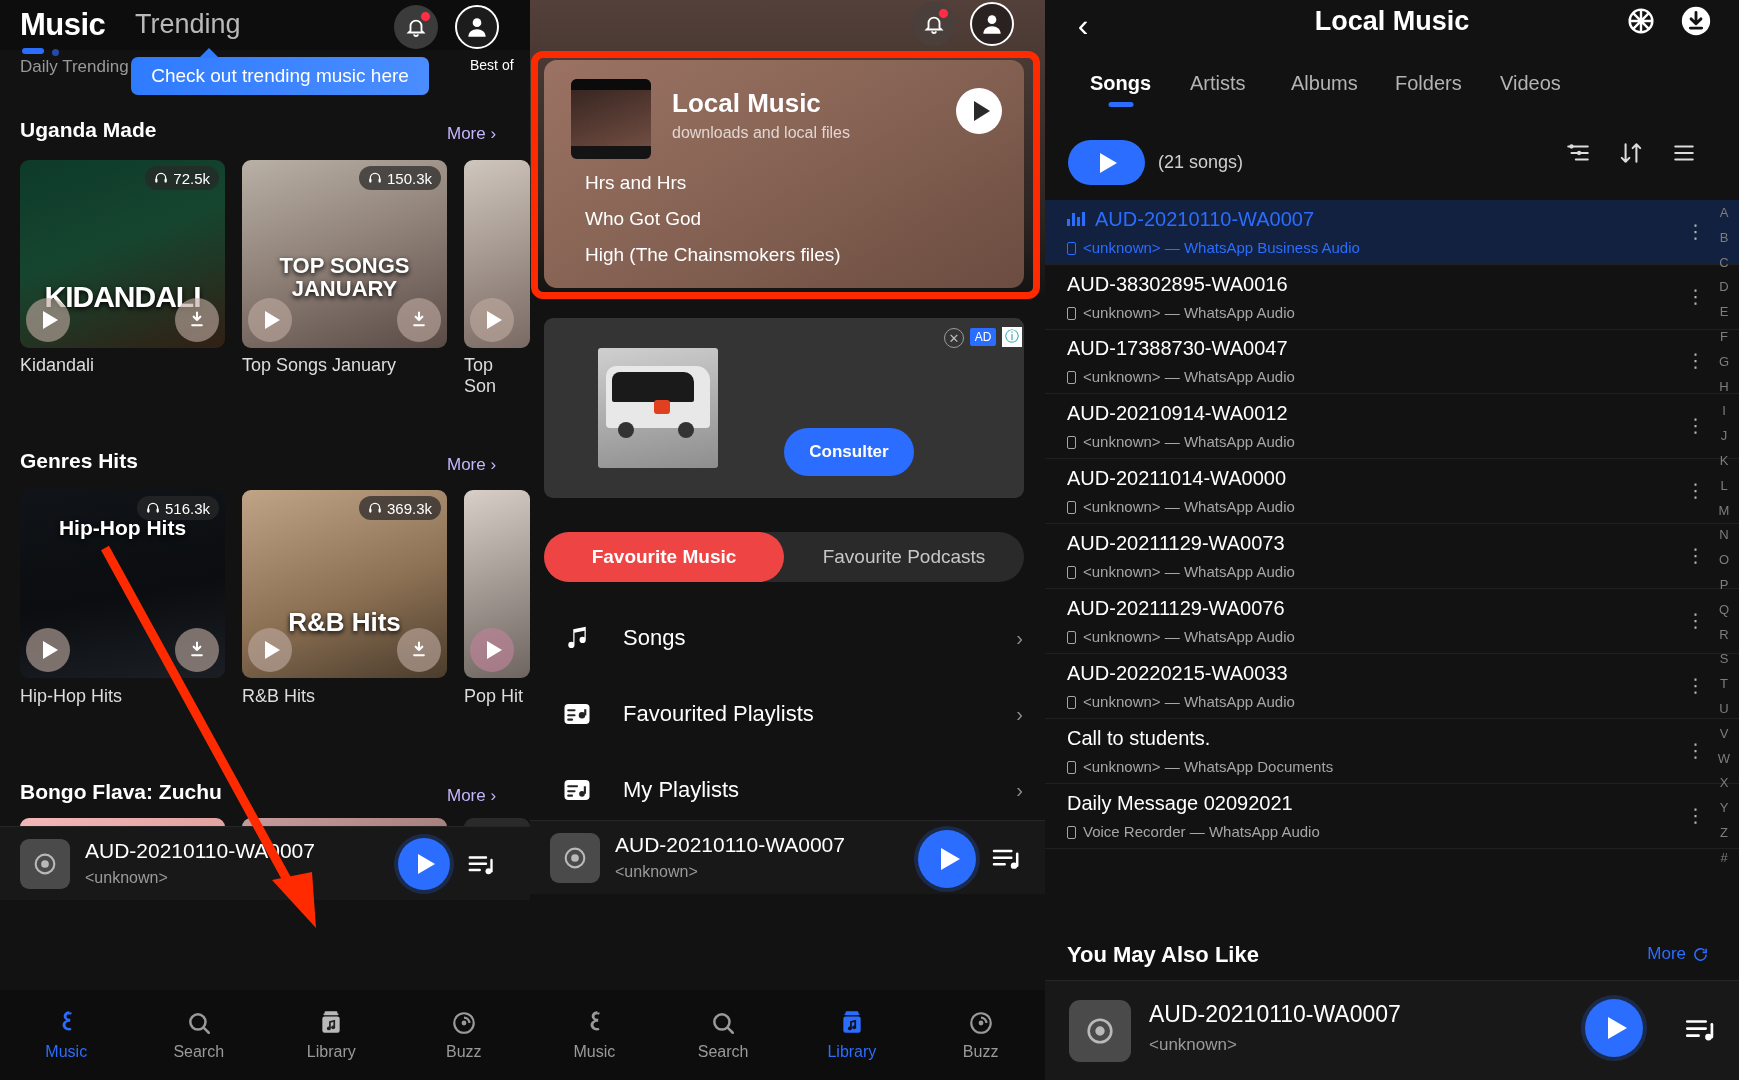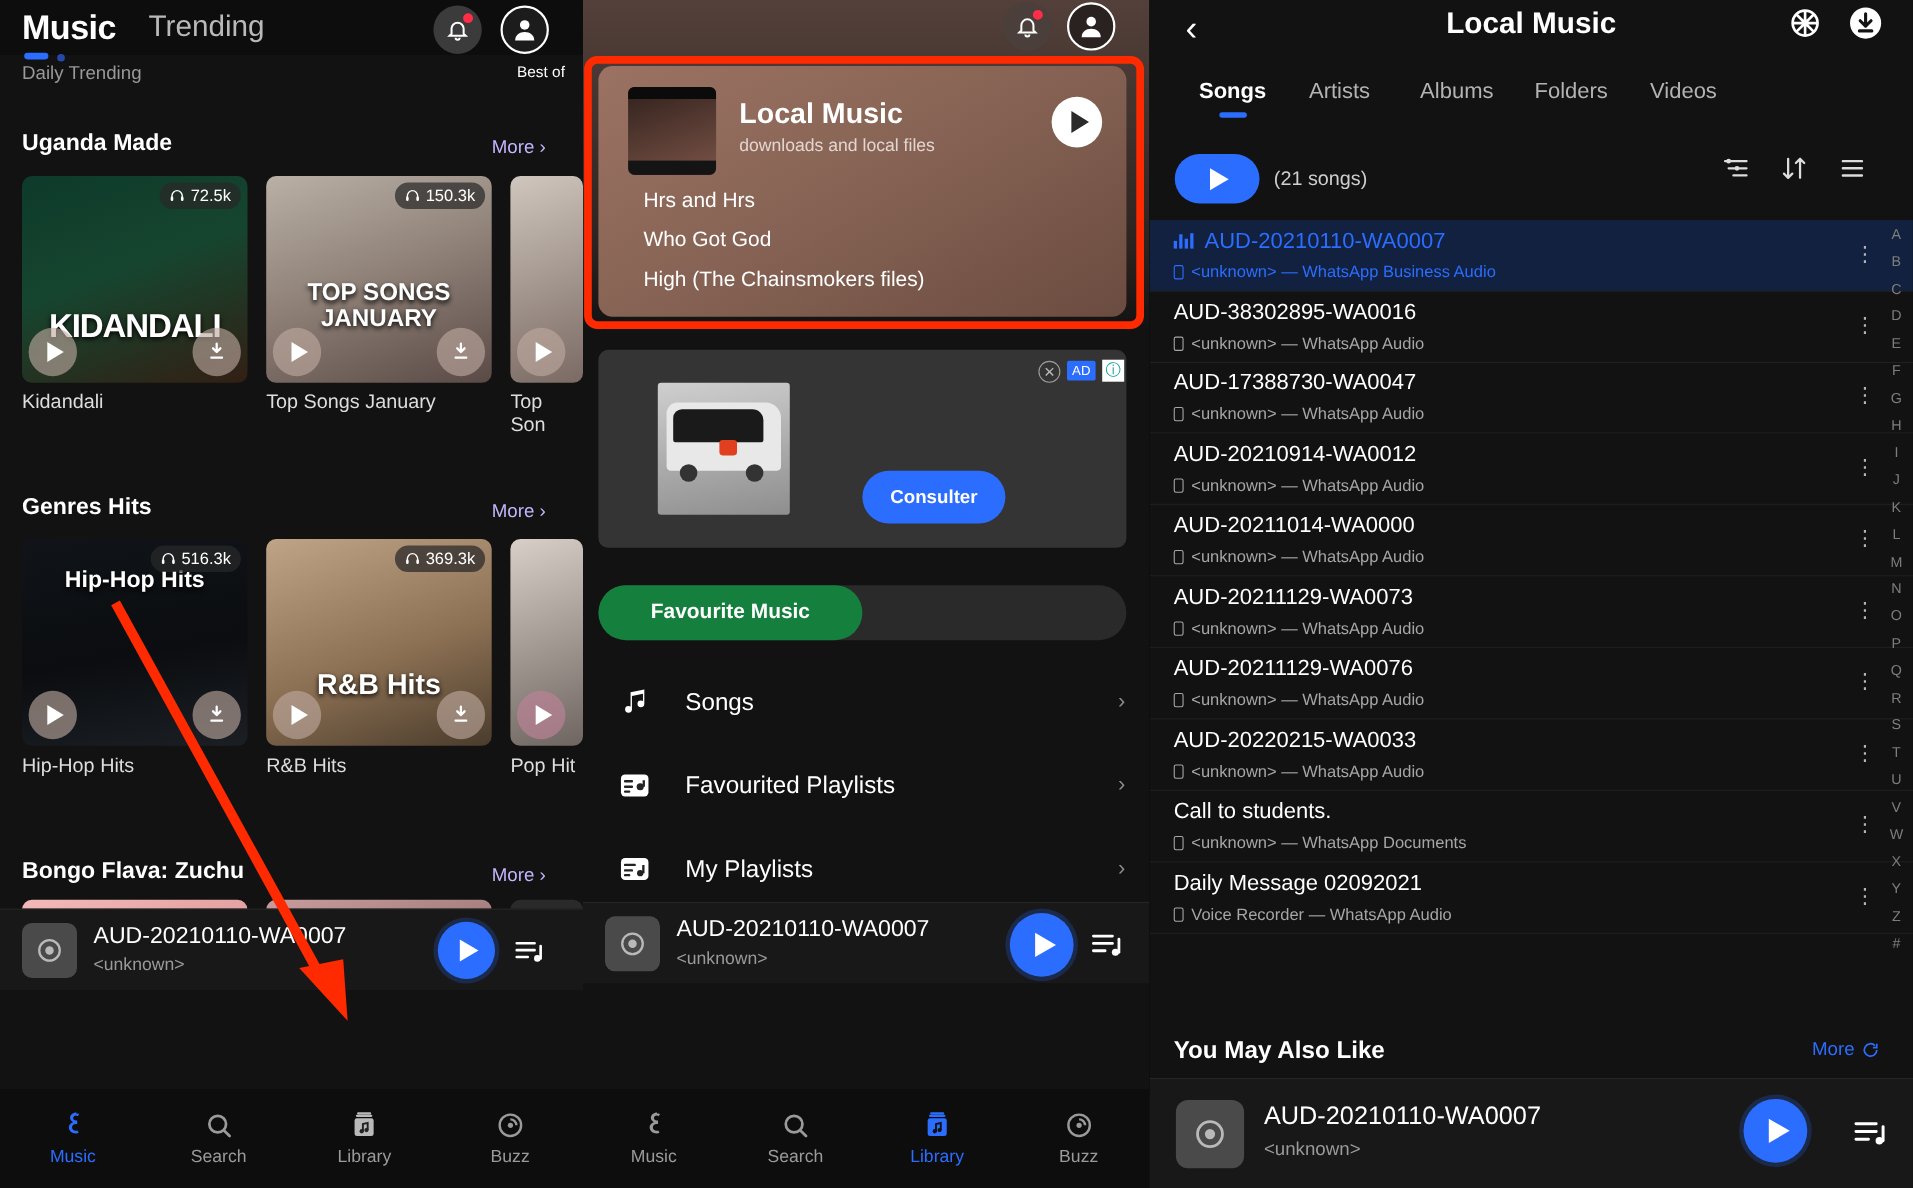--- a/index.html
+++ b/index.html
@@ -89,21 +89,21 @@
   .ad-x   { position:absolute; right:60px; top:10px; width:20px; height:20px; border-radius:50%;
             border:1.5px solid #9c9c9c; color:#bbb; font-size:13px; display:flex;align-items:center;justify-content:center;}
   .ad-badge { position:absolute; right:28px; top:10px; width:26px; height:18px; background:#2b6dff; color:#fff;
             font-size:12px; display:flex;align-items:center;justify-content:center; border-radius:2px;}
   .ad-i   { position:absolute; right:2px; top:9px; width:20px; height:20px; background:#fff; color:#0a9b9b;
             font-size:14px; display:flex;align-items:center;justify-content:center;}
 
   .segwrap { position:absolute; left:14px; top:532px; width:480px; height:50px; border-radius:25px; background:#2a2a2a; }
   .seg { position:absolute; top:0; height:50px; border-radius:25px; display:flex;align-items:center;justify-content:center;
          font-size:19px; font-weight:bold;}
-  .seg.on  { left:0; width:240px; background:#15803d; color:#fff;}
+  .seg.on  { left:0; width:240px; background:#ef4444; color:#fff;}
   .seg.off { left:240px; width:240px; color:#c7c7c7; font-weight:normal;}
 
   .mrow { position:absolute; left:0; width:100%; height:76px; }
   .mrow .ic { position:absolute; left:30px; top:50%; transform:translateY(-50%); width:34px; height:34px;
               display:flex;align-items:center;justify-content:center;}
   .mrow .lb { position:absolute; left:93px; top:50%; transform:translateY(-50%); font-size:22px; color:#fff;}
   .mrow .ch { position:absolute; right:22px; top:50%; transform:translateY(-50%); color:#8d8d8d; font-size:20px;}
 
   
   .r-head { position:absolute; left:0; top:0; width:100%; height:52px; }
@@ -165,20 +165,21 @@
       </div>
       <div class="circ-btn av-l">
         <svg width="26" height="26" viewBox="0 0 24 24" fill="#fff">
             <circle cx="12" cy="8" r="4"></circle>
             <path d="M4 21c0-4.4 3.6-7 8-7s8 2.6 8 7z"></path>
           </svg>
       </div>
     </div>
     <div class="l-sub">Daily Trending</div>
     <div class="l-sub2">Best of</div>
+    <div class="tooltip">Check out trending music here</div>
 
     <div class="sec-title" style="left:20px; top:118px;">Uganda Made</div>
     <div class="sec-more" style="left:447px; top:124px;"><span>More</span> ›</div>
 
     <div class="card" style="left:20px; top:160px; background:linear-gradient(160deg,#0d3a2a,#16452f 45%,#321f14);">
       <div class="ovl-txt" style="bottom:34px; font-size:30px; letter-spacing:-1px;">KIDANDALI</div>
       <div class="hd-badge">
         <svg width="14" height="14" viewBox="0 0 24 24" fill="none" stroke="#fff" stroke-width="2.2">
             <path d="M4 14v-2a8 8 0 0116 0v2"></path>
             <rect x="2" y="13" width="4" height="7" rx="2" fill="#fff" stroke="none"></rect>
@@ -388,20 +389,21 @@
         <div style="position:absolute;left:80px;top:74px;width:16px;height:16px;border-radius:50%;background:#333;"></div>
       </div>
       <div class="ad-cta">Consulter</div>
       <div class="ad-x">✕</div>
       <div class="ad-badge">AD</div>
       <div class="ad-i">ⓘ</div>
     </div>
 
     <div class="segwrap">
       <div class="seg on">Favourite Music</div>
+      <div class="seg off">Favourite Podcasts</div>
     </div>
 
     <div class="mrow" style="top:600px;">
       <span class="ic">
         <svg width="30" height="30" viewBox="0 0 24 24" fill="#fff">
             <path d="M10 17.5a2.5 2.5 0 11-2.5-2.5c.55 0 1.05.18 1.5.47V5l10-2v10.5a2.5 2.5 0 11-2.5-2.5c.55 0 1.05.18 1.5.47V6.1L10 7.7z"></path>
           </svg>
       </span>
       <span class="lb">Songs</span>
       <span class="ch">›</span>

